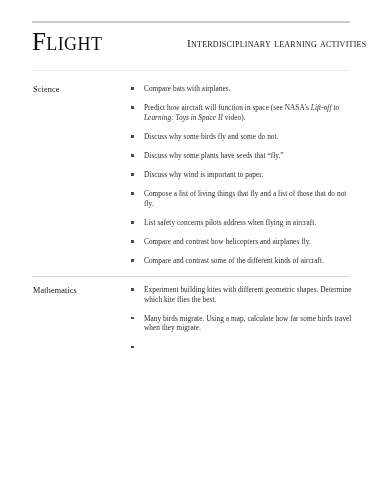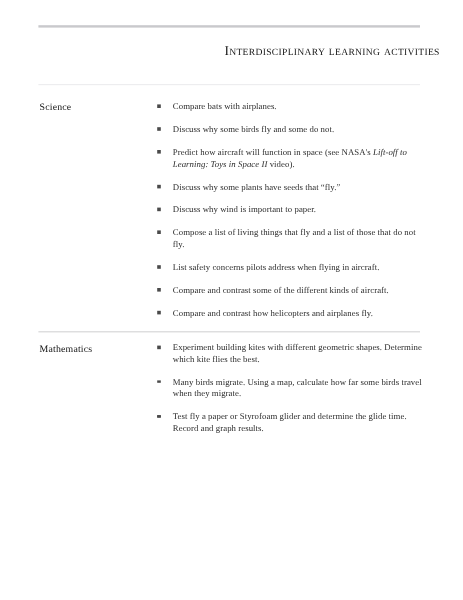--- a/index.html
+++ b/index.html
@@ -191,45 +191,45 @@
   }
 </style>
 </head>
 <body>
 
 <div class="page">
 
   <div class="top-rule"></div>
 
   <div class="header">
+    <div class="doc-title">Flight</div>
     <div class="doc-subtitle">Interdisciplinary learning activities</div>
   </div>
   <div class="header-rule"></div>
 
   <div class="section" id="section-science">
     <div class="section-label">Science</div>
     <ul class="bullets">
         <li class="bullet-item"><span class="bullet-marker"></span><span class="bullet-text">Compare bats with airplanes.</span></li>
+        <li class="bullet-item"><span class="bullet-marker"></span><span class="bullet-text">Predict how aircraft will function in space (see NASA's <i>Lift-off to Learning: Toys in Space II</i> video).</span></li>
         <li class="bullet-item"><span class="bullet-marker"></span><span class="bullet-text">Discuss why some birds fly and some do not.</span></li>
-        <li class="bullet-item"><span class="bullet-marker"></span><span class="bullet-text">Predict how aircraft will function in space (see NASA's <i>Lift-off to Learning: Toys in Space II</i> video).</span></li>
         <li class="bullet-item"><span class="bullet-marker"></span><span class="bullet-text">Discuss why some plants have seeds that “fly.”</span></li>
         <li class="bullet-item"><span class="bullet-marker"></span><span class="bullet-text">Discuss why wind is important to paper.</span></li>
         <li class="bullet-item"><span class="bullet-marker"></span><span class="bullet-text">Compose a list of living things that fly and a list of those that do not fly.</span></li>
         <li class="bullet-item"><span class="bullet-marker"></span><span class="bullet-text">List safety concerns pilots address when flying in aircraft.</span></li>
+        <li class="bullet-item"><span class="bullet-marker"></span><span class="bullet-text">Compare and contrast how helicopters and airplanes fly.</span></li>
         <li class="bullet-item"><span class="bullet-marker"></span><span class="bullet-text">Compare and contrast some of the different kinds of aircraft.</span></li>
-        <li class="bullet-item"><span class="bullet-marker"></span><span class="bullet-text">Compare and contrast how helicopters and airplanes fly.</span></li>
       </ul>
   </div>
 
   <div class="section-divider"></div>
 
   <div class="section" id="section-mathematics">
     <div class="section-label">Mathematics</div>
     <ul class="bullets">
         <li class="bullet-item"><span class="bullet-marker"></span><span class="bullet-text">Experiment building kites with different geometric shapes. Determine which kite flies the best.</span></li>
         <li class="bullet-item"><span class="bullet-marker"></span><span class="bullet-text">Many birds migrate. Using a map, calculate how far some birds travel when they migrate.</span></li>
         <li class="bullet-item"><span class="bullet-marker"></span></li>
-        <li class="bullet-item"><span class="bullet-marker"></span><span class="bullet-text">Test fly a paper or Styrofoam glider and determine the glide time. Record and graph results.</span></li>
       </ul>
   </div>
 
 
 </div>
 
 </body></html>

